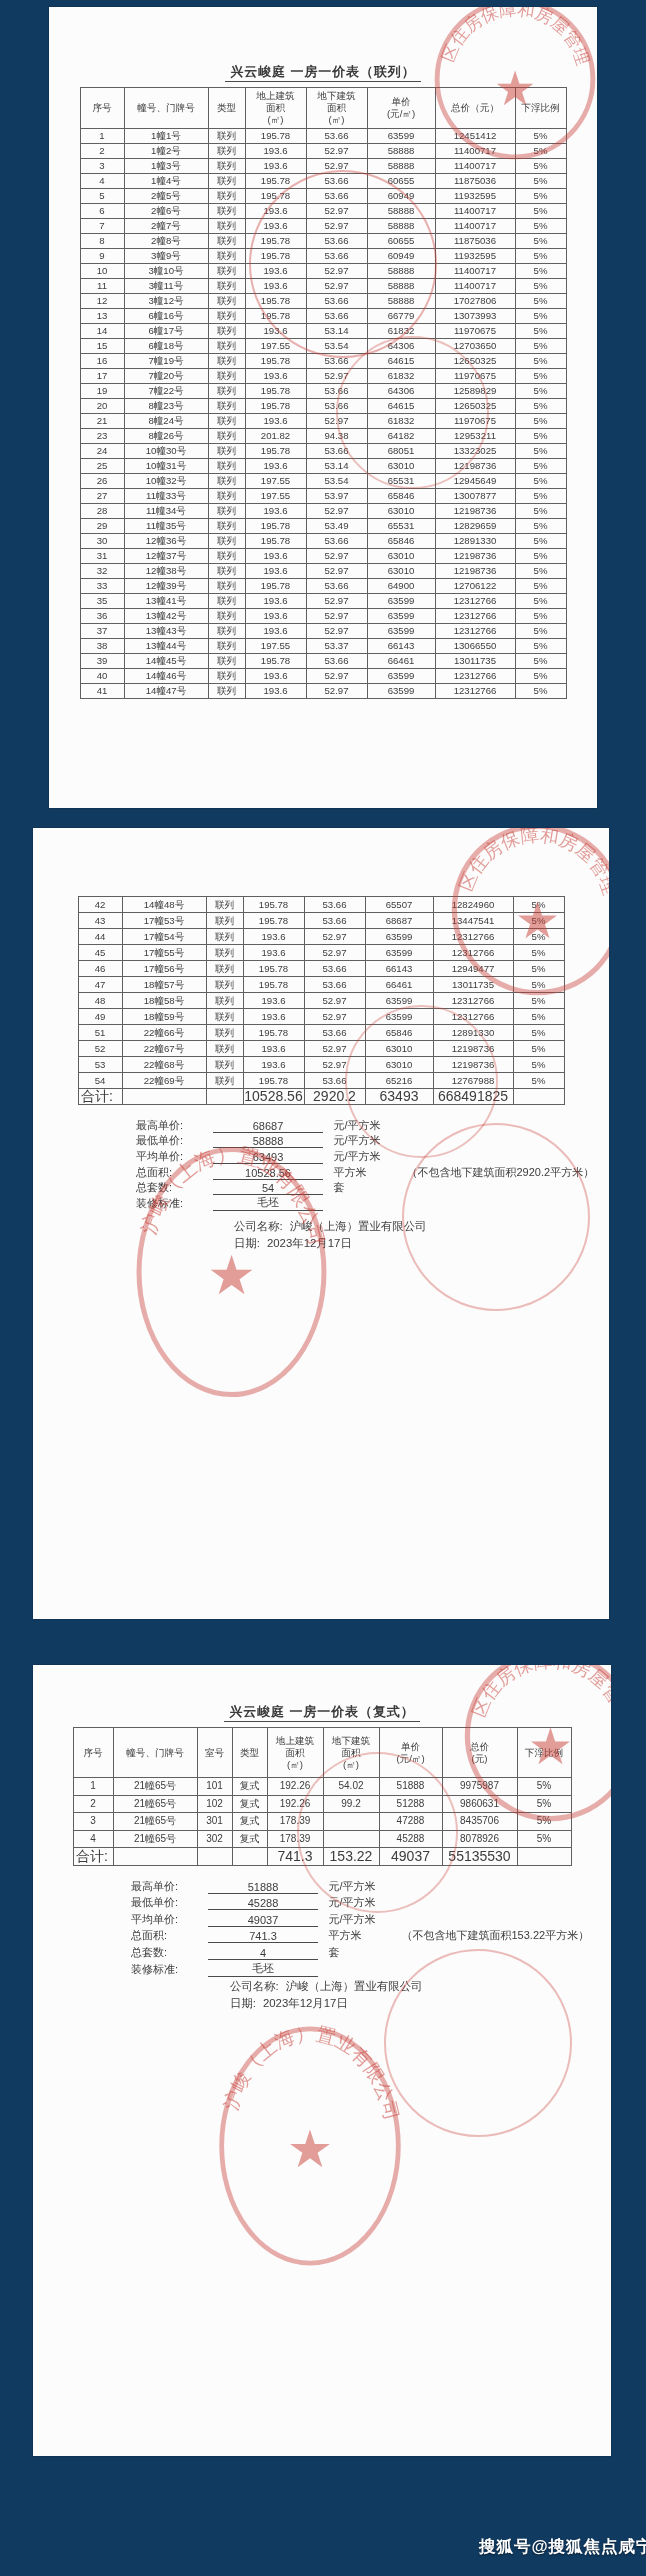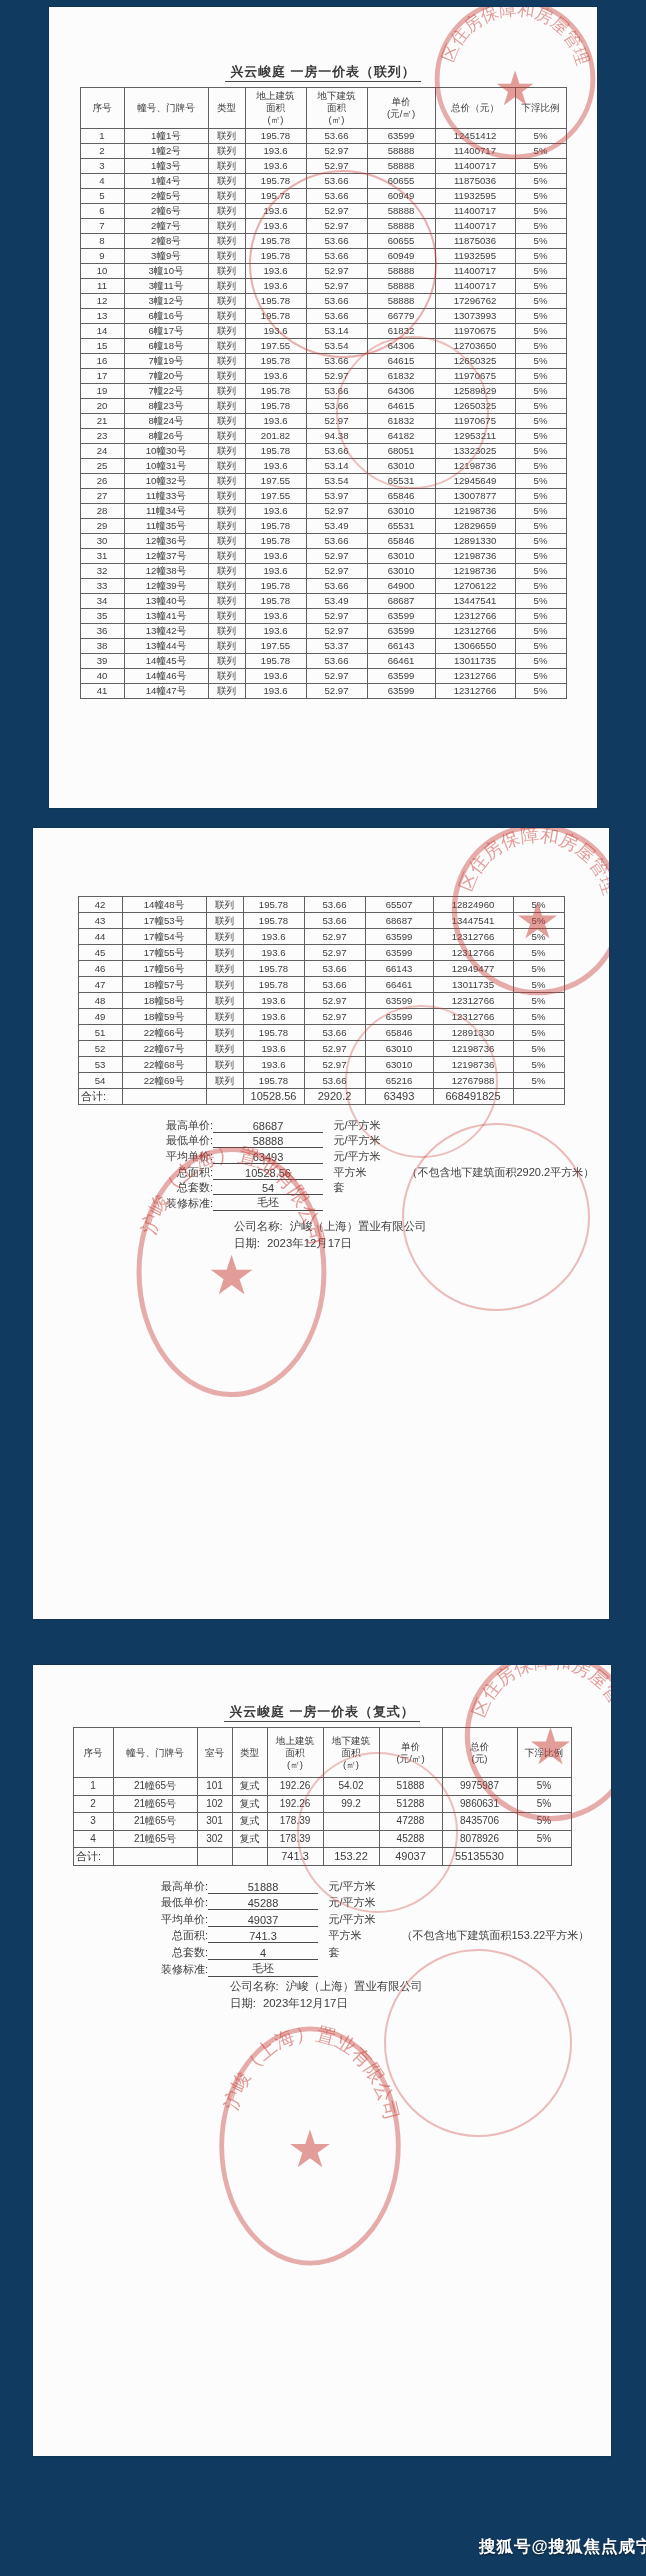--- a/index.html
+++ b/index.html
@@ -16,29 +16,29 @@
   .title span{border-bottom:0.9px solid #4a4a4a;padding:0 5.2px 1.7px 5.2px;}
 
   table{border-collapse:collapse;margin:6.1px auto 0 auto;table-layout:fixed;background:transparent;}
   th,td{border:0.9px solid #606060;text-align:center;color:#3c3c3c;padding:0;overflow:hidden;}
   th{font-size:9.6px;font-weight:400;white-space:pre-line;line-height:1.25;height:40px;}
   td{font-size:9.6px;height:14px;line-height:14px;white-space:nowrap;}
   .p2 table{margin-top:68px;}
   .p2 td{height:15px;line-height:15px;}
   .p3 th{height:49px;}
   .p3 td{height:16.6px;line-height:16.6px;font-size:10px;}
-  tr.total-row td{font-size:11px;}
+  tr.total-row td{font-size:14px;}
   tr.total-row td:first-child{text-align:left;padding-left:2.6px;}
 
   .summary{position:absolute;color:#3c3c3c;}
   .p2 .summary{left:103px;top:289px;}
   .p3 .summary{left:98px;top:212px;}
   .sum-line{display:flex;align-items:flex-end;height:15.7px;font-size:11px;}
   .p3 .sum-line{height:16.6px;}
-  .sum-label{width:77px;text-align:right;}
+  .sum-label{width:77px;}
   .sum-value{display:inline-block;width:110px;text-align:center;border-bottom:0.9px solid #4a4a4a;margin-right:10.5px;}
   .sum-unit{width:73px;}
   .sum-note{white-space:nowrap;}
 
   .company-block{position:absolute;color:#3c3c3c;font-size:11.4px;line-height:16.6px;}
   .p2 .company-block{left:201px;top:390px;}
   .p3 .company-block{left:197px;top:313px;}
   .company-line span{margin-right:7px;}
 
   .stamp{position:absolute;border:2.6px solid rgba(199,62,54,.40);border-radius:50%;pointer-events:none;}
@@ -198,21 +198,21 @@
             <td>11400717</td>
             <td>5%</td>
           </tr>
           <tr>
             <td>12</td>
             <td>3幢12号</td>
             <td>联列</td>
             <td>195.78</td>
             <td>53.66</td>
             <td>58888</td>
-            <td>17296762</td>
+            <td>17027806</td>
             <td>5%</td>
           </tr>
           <tr>
             <td>13</td>
             <td>6幢16号</td>
             <td>联列</td>
             <td>195.78</td>
             <td>53.66</td>
             <td>66779</td>
             <td>13073993</td>
@@ -392,42 +392,42 @@
             <td>33</td>
             <td>12幢39号</td>
             <td>联列</td>
             <td>195.78</td>
             <td>53.66</td>
             <td>64900</td>
             <td>12706122</td>
             <td>5%</td>
           </tr>
           <tr>
-            <td>34</td>
-            <td>13幢40号</td>
-            <td>联列</td>
-            <td>195.78</td>
-            <td>53.49</td>
-            <td>68687</td>
-            <td>13447541</td>
-            <td>5%</td>
-          </tr>
-          <tr>
             <td>35</td>
             <td>13幢41号</td>
             <td>联列</td>
             <td>193.6</td>
             <td>52.97</td>
             <td>63599</td>
             <td>12312766</td>
             <td>5%</td>
           </tr>
           <tr>
             <td>36</td>
             <td>13幢42号</td>
+            <td>联列</td>
+            <td>193.6</td>
+            <td>52.97</td>
+            <td>63599</td>
+            <td>12312766</td>
+            <td>5%</td>
+          </tr>
+          <tr>
+            <td>37</td>
+            <td>13幢43号</td>
             <td>联列</td>
             <td>193.6</td>
             <td>52.97</td>
             <td>63599</td>
             <td>12312766</td>
             <td>5%</td>
           </tr>
           <tr>
             <td>38</td>
             <td>13幢44号</td>

